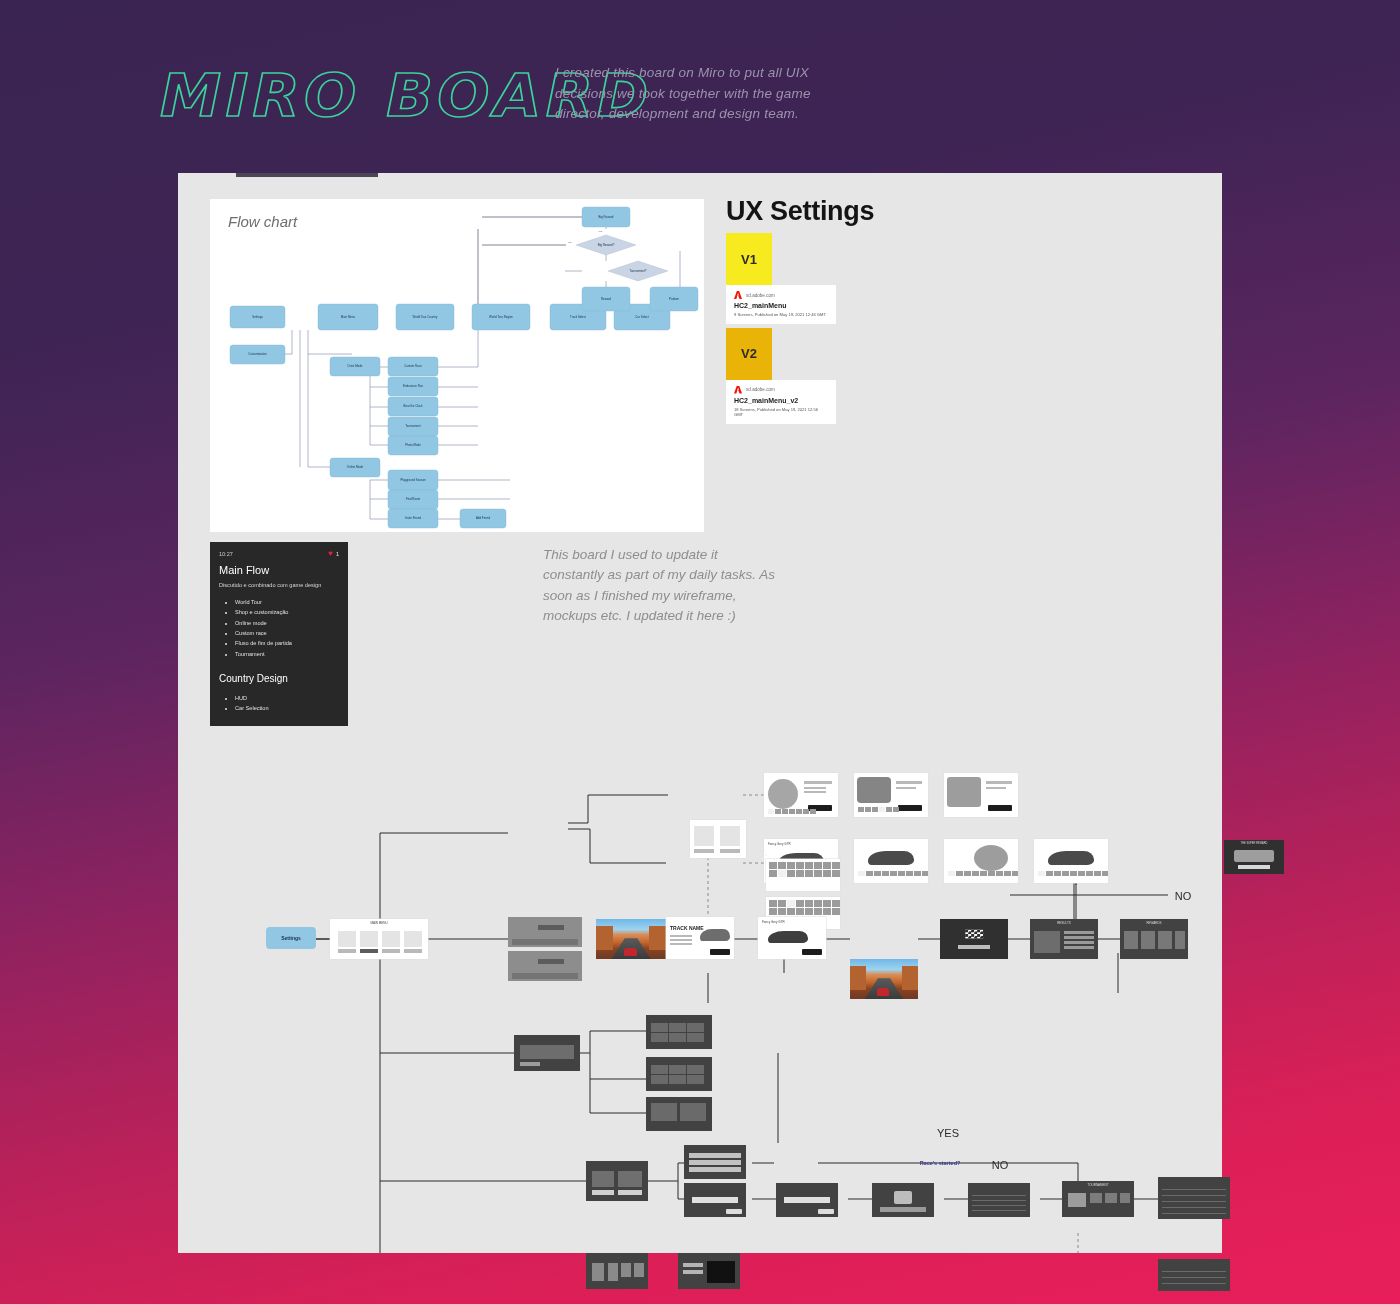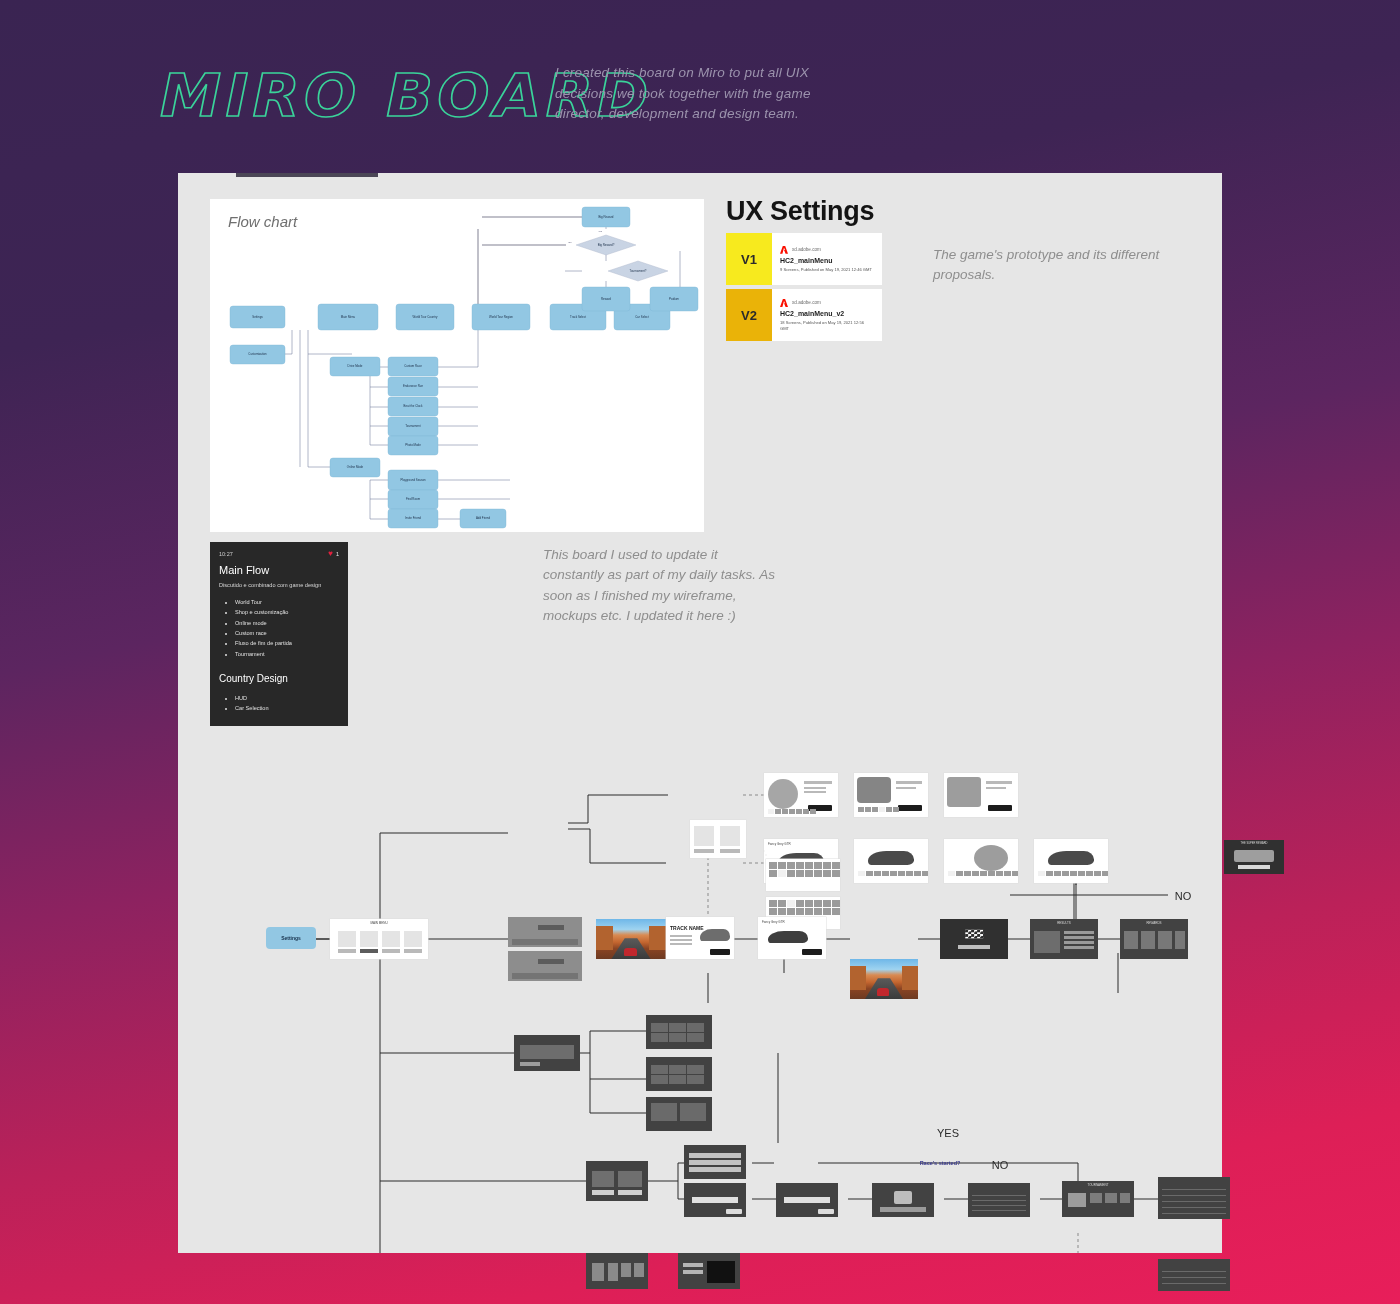--- a/index.html
+++ b/index.html
@@ -71,21 +71,21 @@
   .ux-title {
     position: absolute; left: 548px; top: 23px;
     font-size: 27px; font-weight: bold; color: #141414;
     letter-spacing: -.3px;
   }
   .ux-note {
     position: absolute; left: 755px; top: 72px; width: 240px;
     font-style: italic; font-size: 13.5px; line-height: 1.5; color: #8e8e8e;
   }
   .proto-list { position: absolute; left: 548px; top: 60px; }
-  .proto-row { display: flex; margin-bottom: 4px; }
+  .proto-row { display: flex; margin-bottom: 4px; flex-direction: column; }
   .proto-badge {
     width: 46px; height: 52px; display: flex; align-items: center;
     justify-content: center; font-weight: bold; font-size: 13px; color: #2b2b2b;
   }
   .proto-card {
     width: 110px; background: #fff; padding: 6px 8px;
     display: flex; flex-direction: column; justify-content: center;
   }
   .proto-card.tall { height: 70px; position: relative; }
   .proto-domain { display: flex; align-items: center; gap: 4px; margin-bottom: 3px; }
@@ -357,21 +357,20 @@
 
       <polygon class="fc-dia" points="428,62 458,72 428,82 398,72"></polygon>
       <text class="fc-text" x="428" y="72.5">Tournament?</text>
 
       <text class="fc-lbl" x="390" y="33">Yes</text>
       <text class="fc-lbl" x="360" y="44">No</text>
     </svg>
   </div>
 
   <div class="ux-title">UX Settings</div>
-  <div class="ux-note">The game's prototype and its different proposals.</div>
 
   <div class="proto-list">
     <div class="proto-row">
       <div class="proto-badge" style="background:#f7ea1e">V1</div>
       <div class="proto-card">
         <div class="proto-domain">
           <span class="adobe-mark"></span>
           <span class="proto-domain-text">xd.adobe.com</span>
         </div>
         <div class="proto-name">HC2_mainMenu</div>

